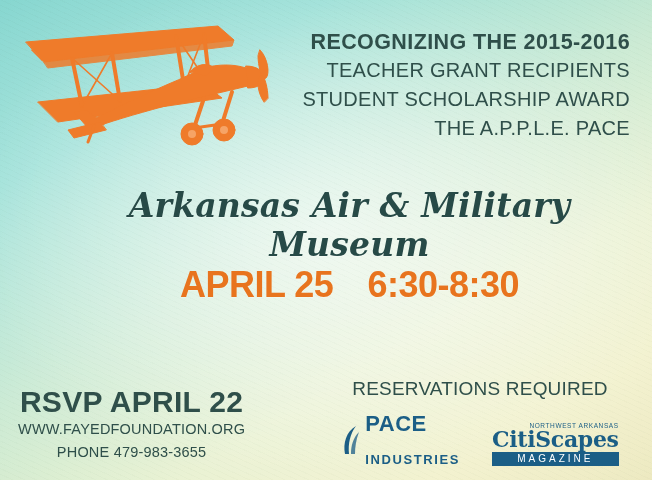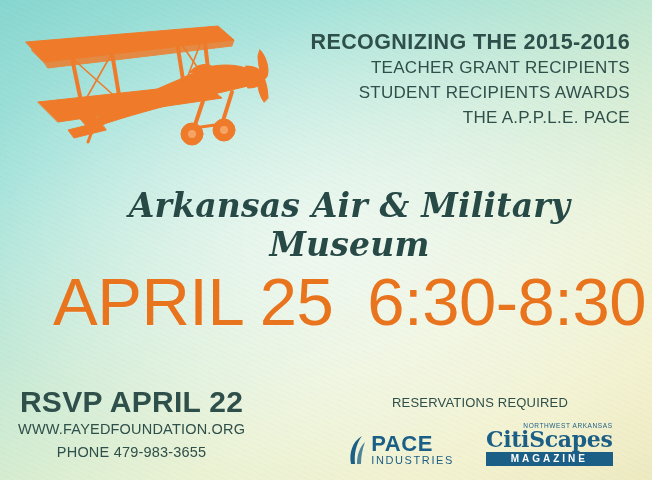--- a/index.html
+++ b/index.html
@@ -64,21 +64,21 @@
     z-index: 5;
   }
   #header .line1 {
     font-size: 21.5px;
     letter-spacing: .4px;
     font-weight: bold;
     color: #2f4f4a;
     line-height: 1.32;
   }
   #header .line {
-    font-size: 17px;
+    font-size: 20px;
     letter-spacing: .3px;
     color: #2f4f4a;
     line-height: 1.45;
   }
 
   
   #center {
     position: absolute;
     left: 0;
     right: 0;
@@ -92,22 +92,22 @@
     font-style: italic;
     font-weight: bold;
     font-size: 33px;
     color: #274a47;
     letter-spacing: .2px;
     text-shadow: 0 1px 0 rgba(255,255,255,.35);
   }
   #datetime {
     margin-top: 2px;
     color: #e8741e;
-    font-weight: normal;
-    font-size: 67px;
+    font-weight: bold;
+    font-size: 36px;
     letter-spacing: -0.5px;
     line-height: 1.08;
     text-shadow: 0 1px 0 rgba(255,255,255,.25);
   }
   #datetime .gap { display: inline-block; width: 34px; }
   #reception {
     font-family: "DejaVu Serif", serif;
     font-style: italic;
     font-weight: bold;
     font-size: 32px;
@@ -140,21 +140,21 @@
   
   #bottom-right {
     position: absolute;
     right: 22px;
     bottom: 14px;
     width: 300px;
     text-align: center;
     z-index: 5;
   }
   #bottom-right .note {
-    font-size: 13px;
+    font-size: 19px;
     color: #2f4f4a;
     letter-spacing: .2px;
     line-height: 1.65;
   }
   #bottom-right .note .dot {
     display: inline-block;
     width: 6px; height: 6px;
     border-radius: 50%;
     background: #2f4f4a;
     vertical-align: middle;
@@ -176,24 +176,25 @@
   }
   #sponsor-pace .mark svg { display:block; }
   #sponsor-pace .txt { text-align: left; line-height: 1; }
   #sponsor-pace .name {
     font-size: 22px;
     font-weight: bold;
     color: #1b5e86;
     letter-spacing: .5px;
   }
   #sponsor-pace .sub {
-    font-size: 11px;
+    font-size: 13px;
     color: #1b5e86;
     letter-spacing: 1.6px;
-    margin-top: 0;
+    margin-top: 18px;
+    font-weight: bold;
   }
   
   #sponsor-citiscapes { flex-direction: column; align-items: stretch; }
   #sponsor-citiscapes .pre {
     font-size: 6.5px;
     color: #1b5e86;
     letter-spacing: .6px;
     text-align: right;
     margin-bottom: -1px;
   }
@@ -202,21 +203,21 @@
     font-size: 22px;
     font-weight: bold;
     color: #1b5e86;
     line-height: 1;
     letter-spacing: -.3px;
   }
   #sponsor-citiscapes .bar {
     background: #1b5e86;
     color: #ffffff;
     font-size: 10px;
-    font-weight: bold;
+    font-weight: normal;
     letter-spacing: 3px;
     text-align: center;
     padding: 1px 4px 2px 4px;
     margin-top: 2px;
   }
 </style>
 </head>
 <body>
 
 <div id="flyer">
@@ -266,21 +267,21 @@
         <path d="M86 120 L80 136" stroke-width="3" fill="none"></path>
 
         <path d="M24 44 L34 54" stroke-width="1.6" fill="none"></path>
       </g>
     </svg>
   </div>
 
   <div id="header">
     <div class="line1">RECOGNIZING THE 2015-2016</div>
     <div class="line">TEACHER GRANT RECIPIENTS</div>
-    <div class="line">STUDENT RECIPIENTS AWARDS</div>
+    <div class="line">STUDENT SCHOLARSHIP AWARD</div>
     <div class="line">THE A.P.P.L.E. PACE</div>
   </div>
 
   <div id="center">
     <div id="venue">Arkansas Air &amp; Military Museum</div>
     <div id="datetime">
       <span>APRIL 25</span><span class="gap"></span><span>6:30-8:30</span>
     </div>
   </div>
 

